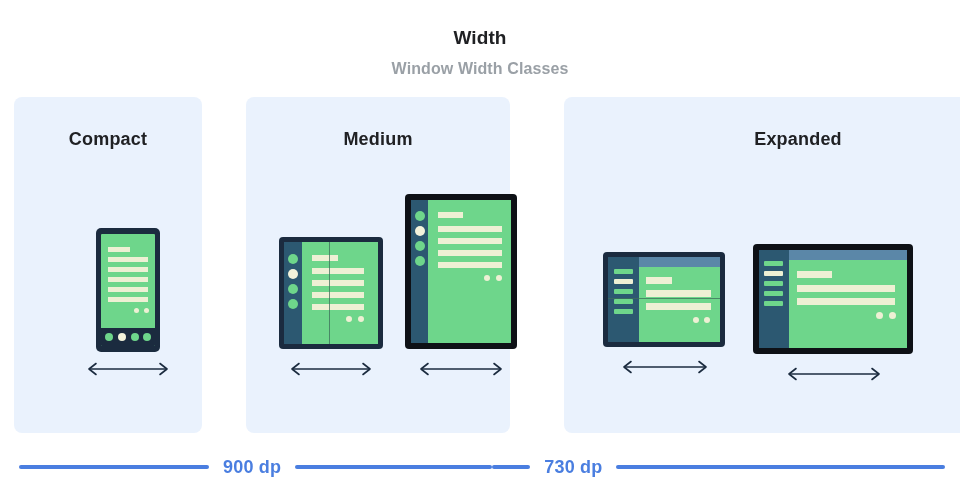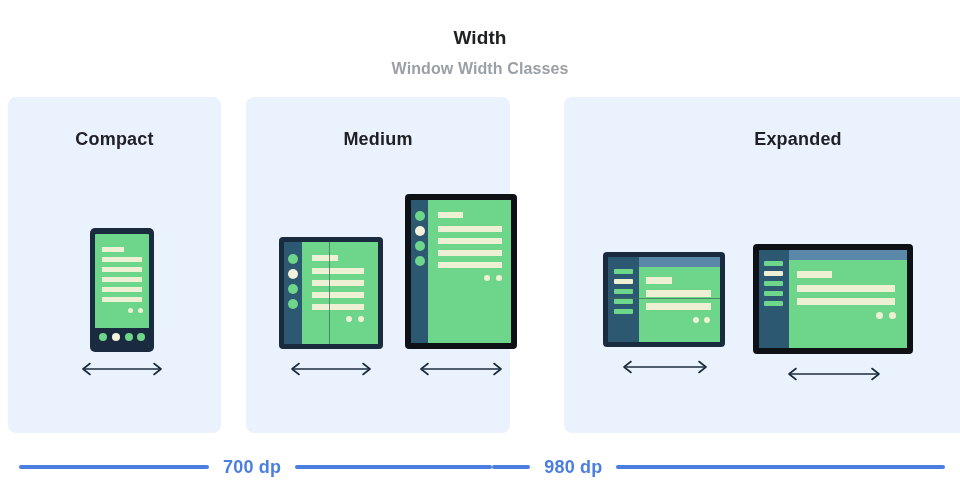--- a/index.html
+++ b/index.html
@@ -21,21 +21,21 @@
     font-size: 16px; font-weight: 700; color: #9aa0a6;
     letter-spacing: .1px; margin-top: 8px; line-height: 22px;
   }
 
   
   .panels { position: absolute; left: 0; top: 97px; width: 960px; height: 336px; }
   .panel {
     position: absolute; top: 0; height: 336px;
     background: #eaf2fd; border-radius: 8px;
   }
-  .panel-compact  { left: 8px;   width: 213px; }
+  .panel-compact  { left: 14px;   width: 188px; }
   .panel-medium   { left: 246px; width: 264px; }
   .panel-expanded { left: 564px; width: 468px; }
   .panel-title {
     position: absolute; top: 32px; left: 0; width: 100%;
     text-align: center; font-size: 18px; font-weight: 700;
     color: #202124; letter-spacing: .2px;
   }
 
   
   .dev-group { position: absolute; }
@@ -243,24 +243,24 @@
           </svg>
         </div>
       </div>
     </div>
   </div>
 
   <div class="footer">
     <div class="dp-row">
       <div class="seg" style="margin-left:19px;">
         <div class="rule" style="width:190px;"></div>
-        <div class="dp-label" style="margin:0 14px;">700 dp</div>
+        <div class="dp-label" style="margin:0 14px;">900 dp</div>
         <div class="rule" style="width:197px;"></div>
       </div>
       <div class="seg">
         <div class="rule" style="width:38px;"></div>
-        <div class="dp-label" style="margin:0 14px;">980 dp</div>
+        <div class="dp-label" style="margin:0 14px;">730 dp</div>
         <div class="rule" style="width:329px;"></div>
       </div>
     </div>
   </div>
 
 </div>
 
 </body></html>

